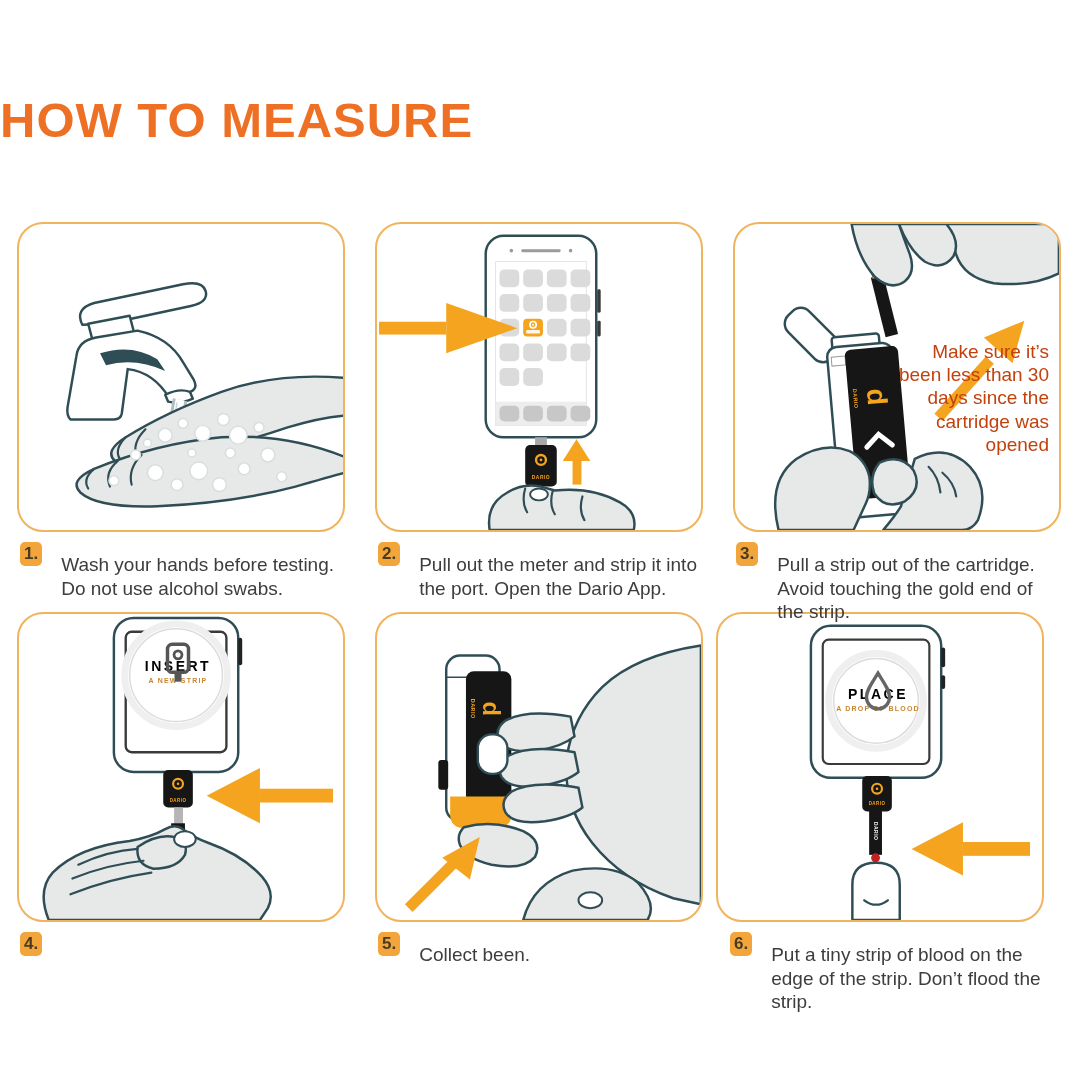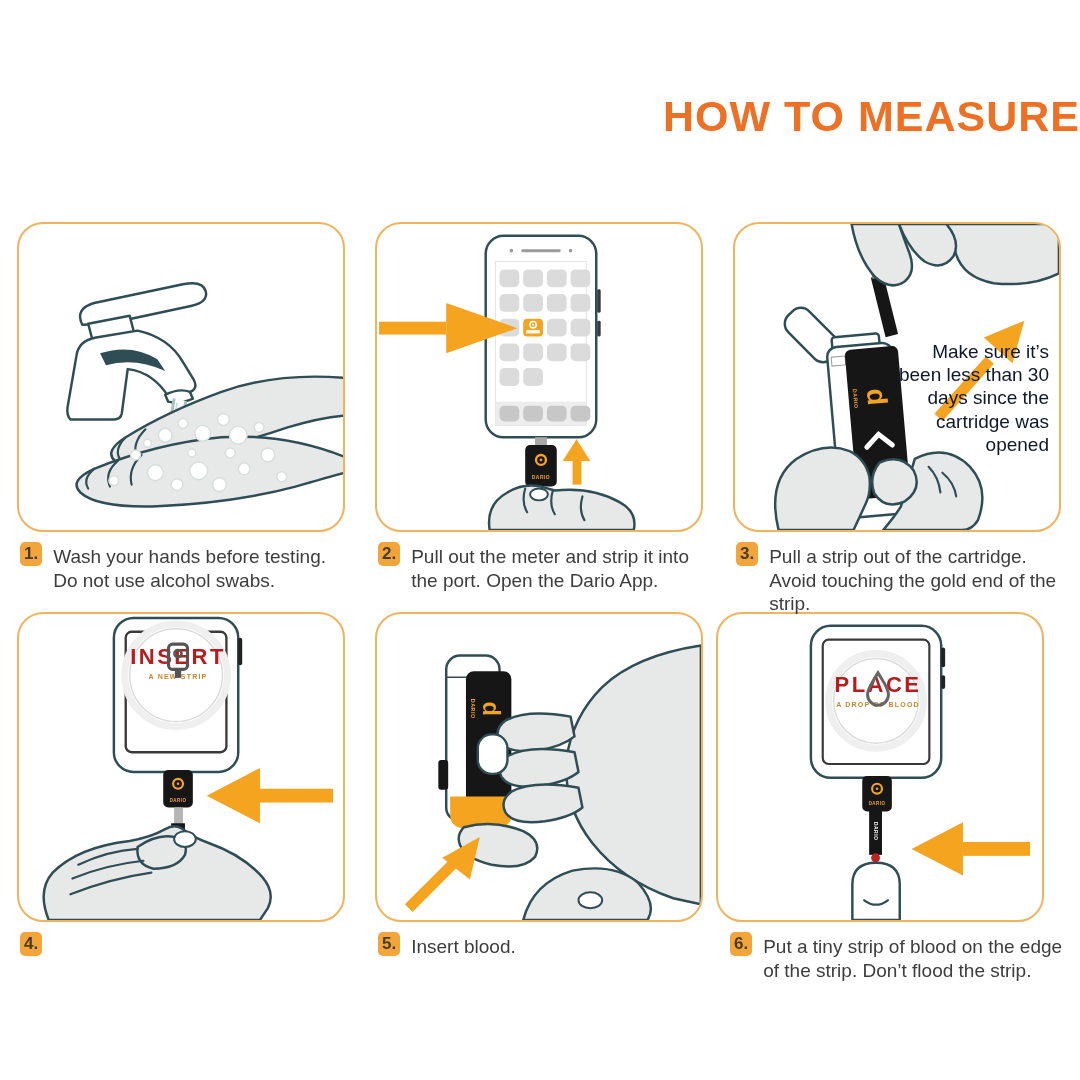--- a/index.html
+++ b/index.html
@@ -3,43 +3,43 @@
 <meta charset="utf-8">
 <style>
   * { margin:0; padding:0; box-sizing:border-box; }
   html,body { background:#fff; }
   body {
     width:1080px; height:1080px; position:relative; overflow:hidden;
     font-family:"Liberation Sans", sans-serif;
   }
   .page { position:absolute; inset:0; background:#fff; }
   .title {
-    position:absolute; top:92px; left:0; width:100%; text-align:right;
-    font-size:43px; font-weight:bold; letter-spacing:1px; color:#ED7024;
+    position:absolute; top:92px; left:0; width:100%; text-align:left;
+    font-size:49px; font-weight:bold; letter-spacing:1px; color:#ED7024;
   }
   .panel {
     position:absolute; width:328px; height:310px; background:#fff;
     border:2px solid #F0B45F; border-radius:26px; overflow:hidden;
   }
   .panel svg { position:absolute; inset:0; width:100%; height:100%; display:block; }
   .caption {
     position:absolute; display:flex; gap:7px; align-items:flex-start;
     font-size:19px; line-height:1.24; color:#3D3D3D;
   }
-  .caption p { margin:4px; }
+  .caption p { margin:12px; }
   .badge {
     flex:0 0 auto; background:#F2A53B; border-radius:5px; padding:1px 4px 2px;
     font-size:17px; color:#4A3B20; font-weight:bold; margin-top:1px;
   }
   .note {
     position:absolute; top:116px; right:10px; width:158px; text-align:right;
-    font-size:19px; line-height:1.22; color:#0f172a;
+    font-size:19px; line-height:1.22; color:#c2410c;
   }
   .screen-label { position:absolute; display:flex; flex-direction:column; align-items:center; }
-  .screen-title { font-size:22px; letter-spacing:2.5px; color:#b91c1c; font-weight:bold; margin-top:2px; }
+  .screen-title { font-size:14px; letter-spacing:2.5px; color:#000000; font-weight:bold; margin-top:16px; }
   .screen-sub { font-size:7px; letter-spacing:1.2px; color:#C8872E; font-weight:bold; margin-top:3px; }
   .ol  { fill:#fff; stroke:#2F4D55; stroke-width:2.5; stroke-linejoin:round; stroke-linecap:round; }
   .hand{ fill:#E7E8E8; }
   .ln  { fill:none; stroke:#2F4D55; stroke-width:2.2; stroke-linecap:round; }
   .orange { fill:#F5A41F; }
   .svgtxt { font-family:"Liberation Sans",sans-serif; font-weight:bold; }
 </style>
 </head>
 <body>
 
@@ -339,20 +339,20 @@
   </div>
   <div class="caption" style="left:736px; top:541px; width:335px;">
     <span class="badge">3.</span>
     <p>Pull a strip out of the cartridge. Avoid touching the gold end of the strip.</p>
   </div>
   <div class="caption" style="left:20px; top:931px; width:335px;">
     <span class="badge">4.</span>
   </div>
   <div class="caption" style="left:378px; top:931px; width:335px;">
     <span class="badge">5.</span>
-    <p>Insert blood.</p>
+    <p>Collect been.</p>
   </div>
   <div class="caption" style="left:730px; top:931px; width:350px;">
     <span class="badge">6.</span>
     <p>Put a tiny strip of blood on the edge of the strip. Don’t flood the strip.</p>
   </div>
 
 </div>
 
 </body></html>

